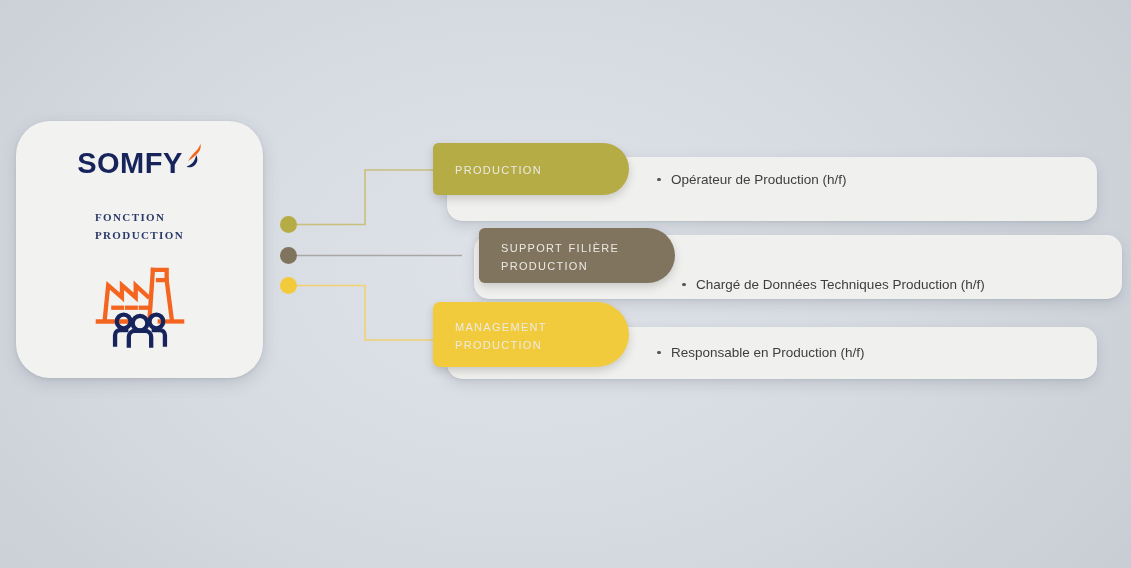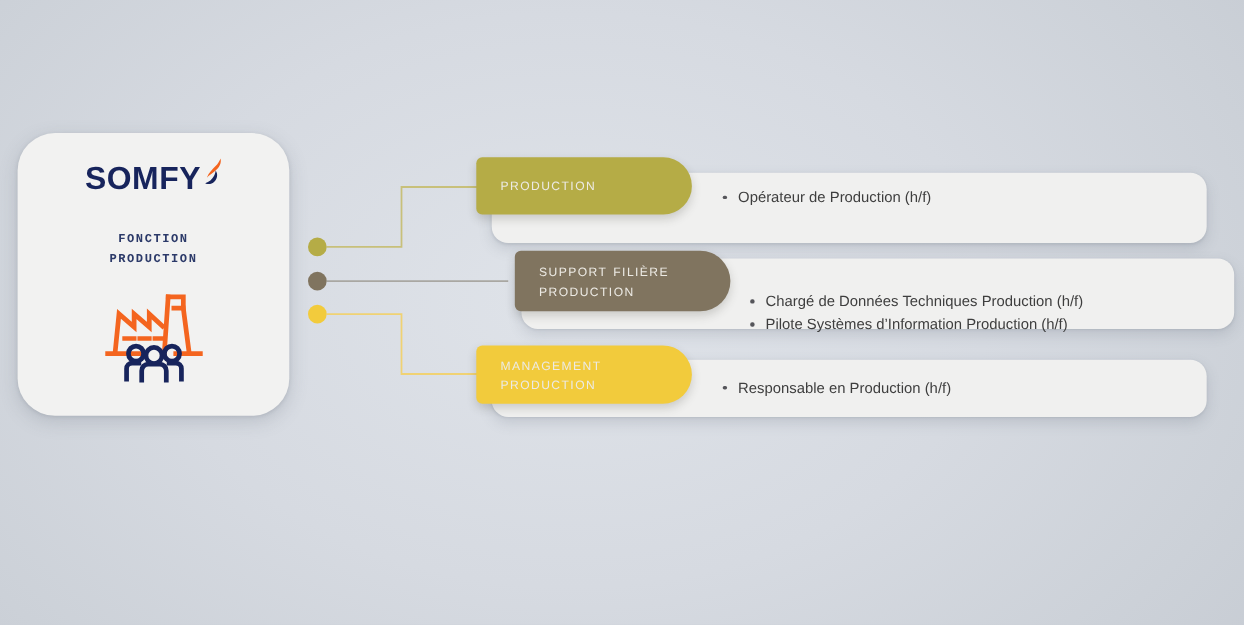--- a/index.html
+++ b/index.html
@@ -56,23 +56,22 @@
   }
   .somfy-mark {
     width: 17px;
     height: 25px;
     margin-left: 2px;
     margin-top: -6px;
   }
 
   .fonction-title {
     margin-top: 22px;
-    text-align: center;
     color: #2c3a69;
-    font-family: Liberation Mono, monospace;
+    font-family: Liberation Serif, serif;
     font-size: 15.5px;
     font-weight: bold;
     letter-spacing: 1.4px;
     line-height: 1.17;
     font-variant: small-caps;
     text-transform: lowercase;
   }
   .fonction-title span { display: block; }
 
   .factory-icon {
@@ -157,26 +156,26 @@
     background: #55555a;
   }
 
   
   .row1 .row-panel { left: 447px; top: 157px; width: 650px; height: 64px; }
   .row1 .row-tab   { left: 433px; top: 143px; width: 196px; height: 52px; background: #b5ac46; }
   .row1 .row-items { left: 655px; top: 157px; height: 46px; }
 
   
   .row2 .row-panel { left: 474px; top: 235px; width: 648px; height: 64px; }
-  .row2 .row-tab   { left: 468px; top: 228px; width: 196px; height: 55px; background: #80745f; }
+  .row2 .row-tab   { left: 479px; top: 228px; width: 196px; height: 55px; background: #80745f; }
   .row2 .row-items { left: 680px; top: 253px; height: 64px; }
 
   
   .row3 .row-panel { left: 447px; top: 327px; width: 650px; height: 52px; }
-  .row3 .row-tab   { left: 433px; top: 314px; width: 196px; height: 53px; background: #f2cb3c; }
+  .row3 .row-tab   { left: 433px; top: 302px; width: 196px; height: 65px; background: #f2cb3c; }
   .row3 .row-items { left: 655px; top: 327px; height: 52px; justify-content: center; }
 </style>
 </head>
 <body>
 
 <div id="slide">
 
   <div class="brand-card">
 
     <div class="somfy-logo">
@@ -244,21 +243,20 @@
   <div class="row row2">
     <div class="row-panel"></div>
     <div class="row-tab">
       <div class="row-tab-label">
         <span>Support Filière</span>
         <span>Production</span>
       </div>
     </div>
     <div class="row-items">
       <div class="row-item">Chargé de Données Techniques Production (h/f)</div>
-      <div class="row-item">Pilote Systèmes d’Information Production (h/f)</div>
     </div>
   </div>
 
   <div class="row row3">
     <div class="row-panel"></div>
     <div class="row-tab">
       <div class="row-tab-label">
         <span>Management</span>
         <span>Production</span>
       </div>

